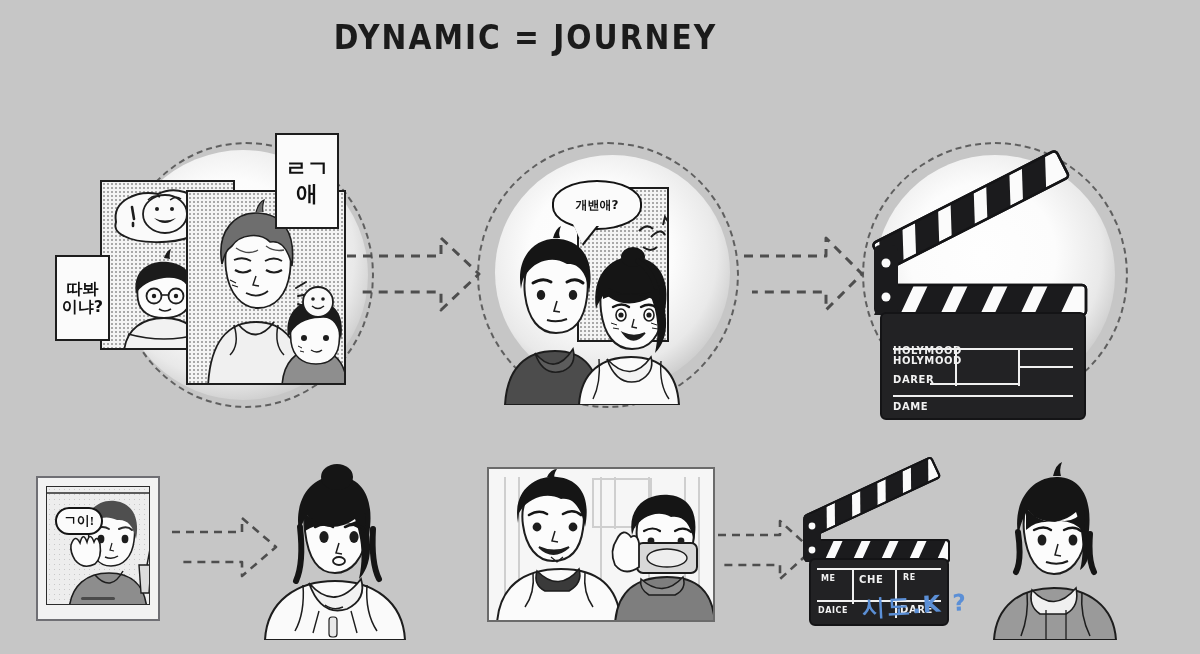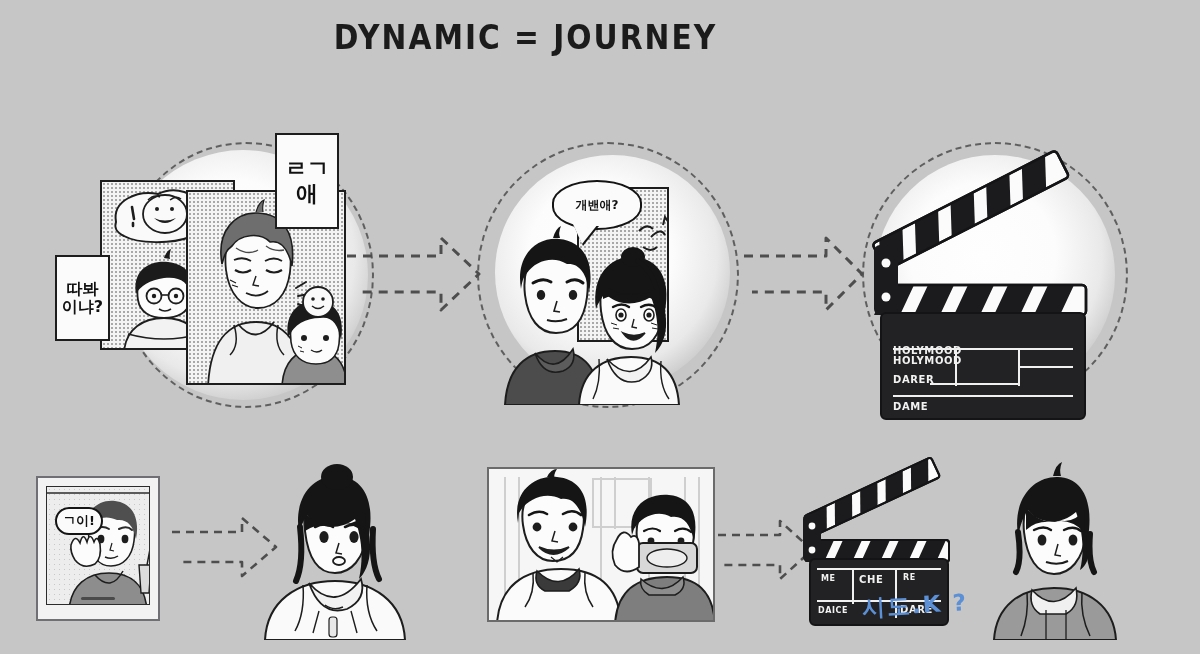--- a/index.html
+++ b/index.html
@@ -375,21 +375,21 @@
         <ellipse cx="78" cy="52" rx="3.4" ry="4.2" fill="#1d1d1d"></ellipse>
         <path d="M65 56 l-2 7 l4 1" stroke="#1d1d1d" stroke-width="1.2" fill="none"></path>
         <path d="M58 70 q7 3 13 -1" stroke="#1d1d1d" stroke-width="1.5" fill="none"></path>
 
         <path d="M24 58 q4 -12 9 -2 q3 -12 7 -1 q3 -11 7 0 q3 -8 6 2 q2 14 -5 20 q-12 6 -20 -4 q-5 -8 -4 -15 Z" fill="#fcfcfc" stroke="#1d1d1d" stroke-width="1.6"></path>
 
         <path d="M92 78 l12 0 l-2 28 l-8 0 Z" fill="#dcdcdc" stroke="#1d1d1d" stroke-width="1.4"></path>
         <path d="M100 78 l3 -16" stroke="#1d1d1d" stroke-width="1.4"></path>
       </svg>
 
-      <div class="bubble-small" style="left:8px;top:20px;width:44px;height:24px;font-size:13px;">
+      <div class="bubble-small" style="left:8px;top:20px;width:44px;height:24px;font-size:13px;font-family:Liberation Serif, serif;">
         <span>ㄱ이!</span>
       </div>
       <div class="photo-bar"></div>
     </div>
   </div>
 
   <div class="arrow" style="left:170px;top:512px;">
     <svg width="110" height="70" viewBox="0 0 110 70">
       <path d="M2 20 L72 20 L72 6 L106 35 L72 64 L72 50 L8 50" fill="none" stroke="#4e4e4e" stroke-width="2.6" stroke-dasharray="8 6" stroke-linejoin="round"></path>
     </svg>

